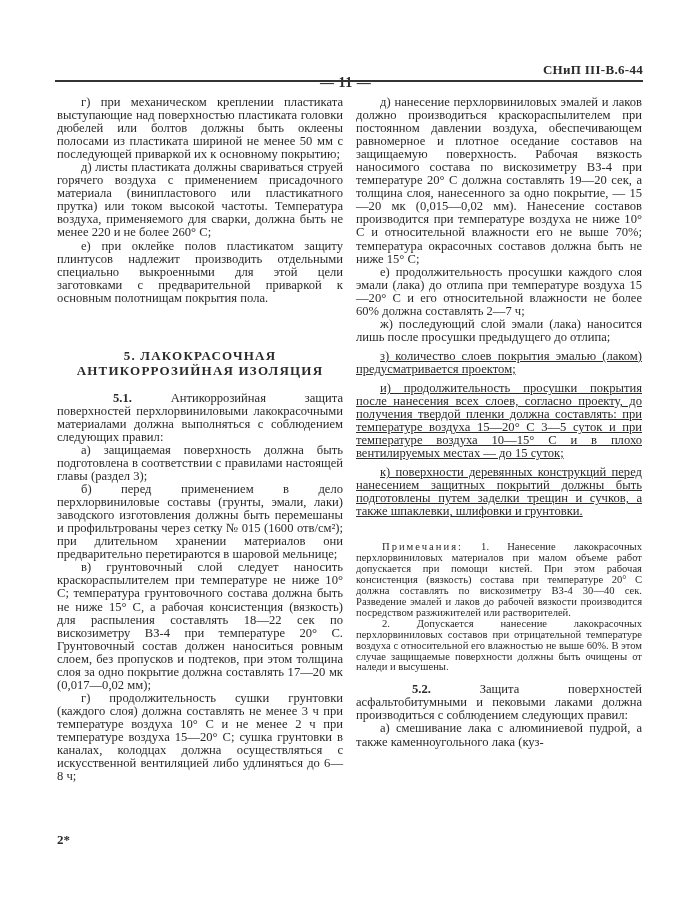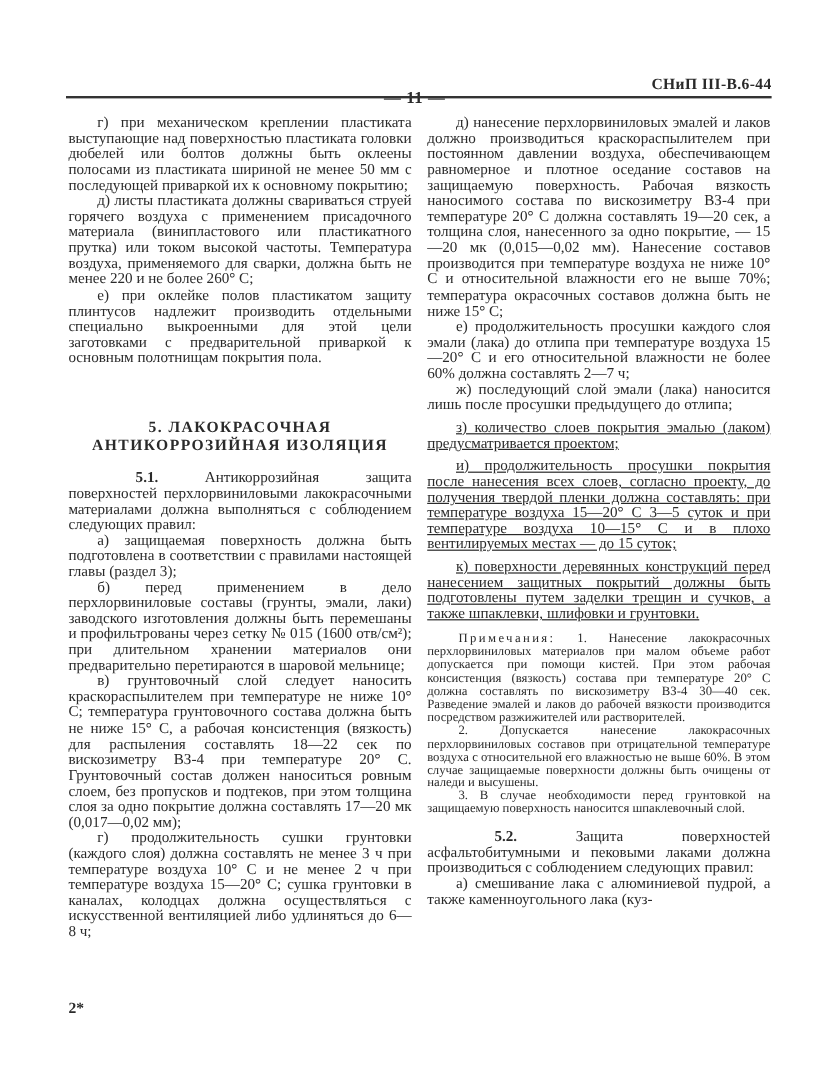--- a/index.html
+++ b/index.html
@@ -8,21 +8,21 @@
   .header { position: absolute; left: 55px; top: 62px; width: 588px; height: 18px; }
   .page-num { position: absolute; left: 265px; top: 0; font-weight: bold; font-size: 14px; letter-spacing: 0.5px; margin-top: 13px; }
   .code { position: absolute; right: 0; top: 0; font-weight: bold; font-size: 13px; letter-spacing: 0.3px; }
   .rule { position: absolute; left: 55px; top: 80px; width: 588px; height: 2px; background: #333; }
   .col { position: absolute; top: 96px; font-size: 12.6px; line-height: 13.05px; text-align: justify; }
   .col.left { left: 57px; width: 286px; }
   .col.right { left: 356px; width: 286px; }
   p { margin: 0; text-indent: 24px; }
   .heading { text-align: center; font-weight: bold; font-size: 13px; letter-spacing: 1.2px; line-height: 15px; margin: 43px 0 14px; text-indent: 0; }
   .sec-num { font-weight: bold; padding-left: 32px; }
-  .notes { font-size: 10.6px; line-height: 10.9px; margin-top: 10px; }
+  .notes { font-size: 10.6px; line-height: 10.9px; margin-top: 24px; }
   .notes p { text-indent: 26px; }
   .spaced { letter-spacing: 2px; }
   .gap { margin-top: 6px; text-decoration: underline; }
   .gap2 { margin-top: 10px; }
   .footer { position: absolute; left: 57px; top: 832px; font-weight: bold; font-size: 13px; }
 </style>
 </head>
 <body>
 
 <div class="header">
@@ -52,20 +52,19 @@
   <p>д) нанесение перхлорвиниловых эмалей и лаков должно производиться краскораспылителем при постоянном давлении воздуха, обеспечивающем равномерное и плотное оседание составов на защищаемую поверхность. Рабочая вязкость наносимого состава по вискозиметру ВЗ-4 при температуре 20° С должна составлять 19—20 сек, а толщина слоя, нанесенного за одно покрытие, — 15—20 мк (0,015—0,02 мм). Нанесение составов производится при температуре воздуха не ниже 10° С и относительной влажности его не выше 70%; температура окрасочных составов должна быть не ниже 15° С;</p>
   <p>е) продолжительность просушки каждого слоя эмали (лака) до отлипа при температуре воздуха 15—20° С и его относительной влажности не более 60% должна составлять 2—7 ч;</p>
   <p>ж) последующий слой эмали (лака) наносится лишь после просушки предыдущего до отлипа;</p>
   <p class="gap">з) количество слоев покрытия эмалью (лаком) предусматривается проектом;</p>
   <p class="gap">и) продолжительность просушки покрытия после нанесения всех слоев, согласно проекту, до получения твердой пленки должна составлять: при температуре воздуха 15—20° С 3—5 суток и при температуре воздуха 10—15° С и в плохо вентилируемых местах — до 15 суток;</p>
   <p class="gap">к) поверхности деревянных конструкций перед нанесением защитных покрытий должны быть подготовлены путем заделки трещин и сучков, а также шпаклевки, шлифовки и грунтовки.</p>
 
   <div class="notes">
     <p><span class="spaced">Примечания:</span> <span>1. Нанесение лакокрасочных перхлорвиниловых материалов при малом объеме работ допускается при помощи кистей. При этом рабочая консистенция (вязкость) состава при температуре 20° С должна составлять по вискозиметру ВЗ-4 30—40 сек. Разведение эмалей и лаков до рабочей вязкости производится посредством разжижителей или растворителей.</span></p>
     <p>2. Допускается нанесение лакокрасочных перхлорвиниловых составов при отрицательной температуре воздуха с относительной его влажностью не выше 60%. В этом случае защищаемые поверхности должны быть очищены от наледи и высушены.</p>
-    <p>3. В случае необходимости перед грунтовкой на защищаемую поверхность наносится шпаклевочный слой.</p>
   </div>
 
   <p class="gap2"><span class="sec-num">5.2.</span> <span>Защита поверхностей асфальтобитумными и пековыми лаками должна производиться с соблюдением следующих правил:</span></p>
   <p>а) смешивание лака с алюминиевой пудрой, а также каменноугольного лака (куз-</p>
 </div>
 
 <div class="footer">2*</div>
 
 </body></html>

